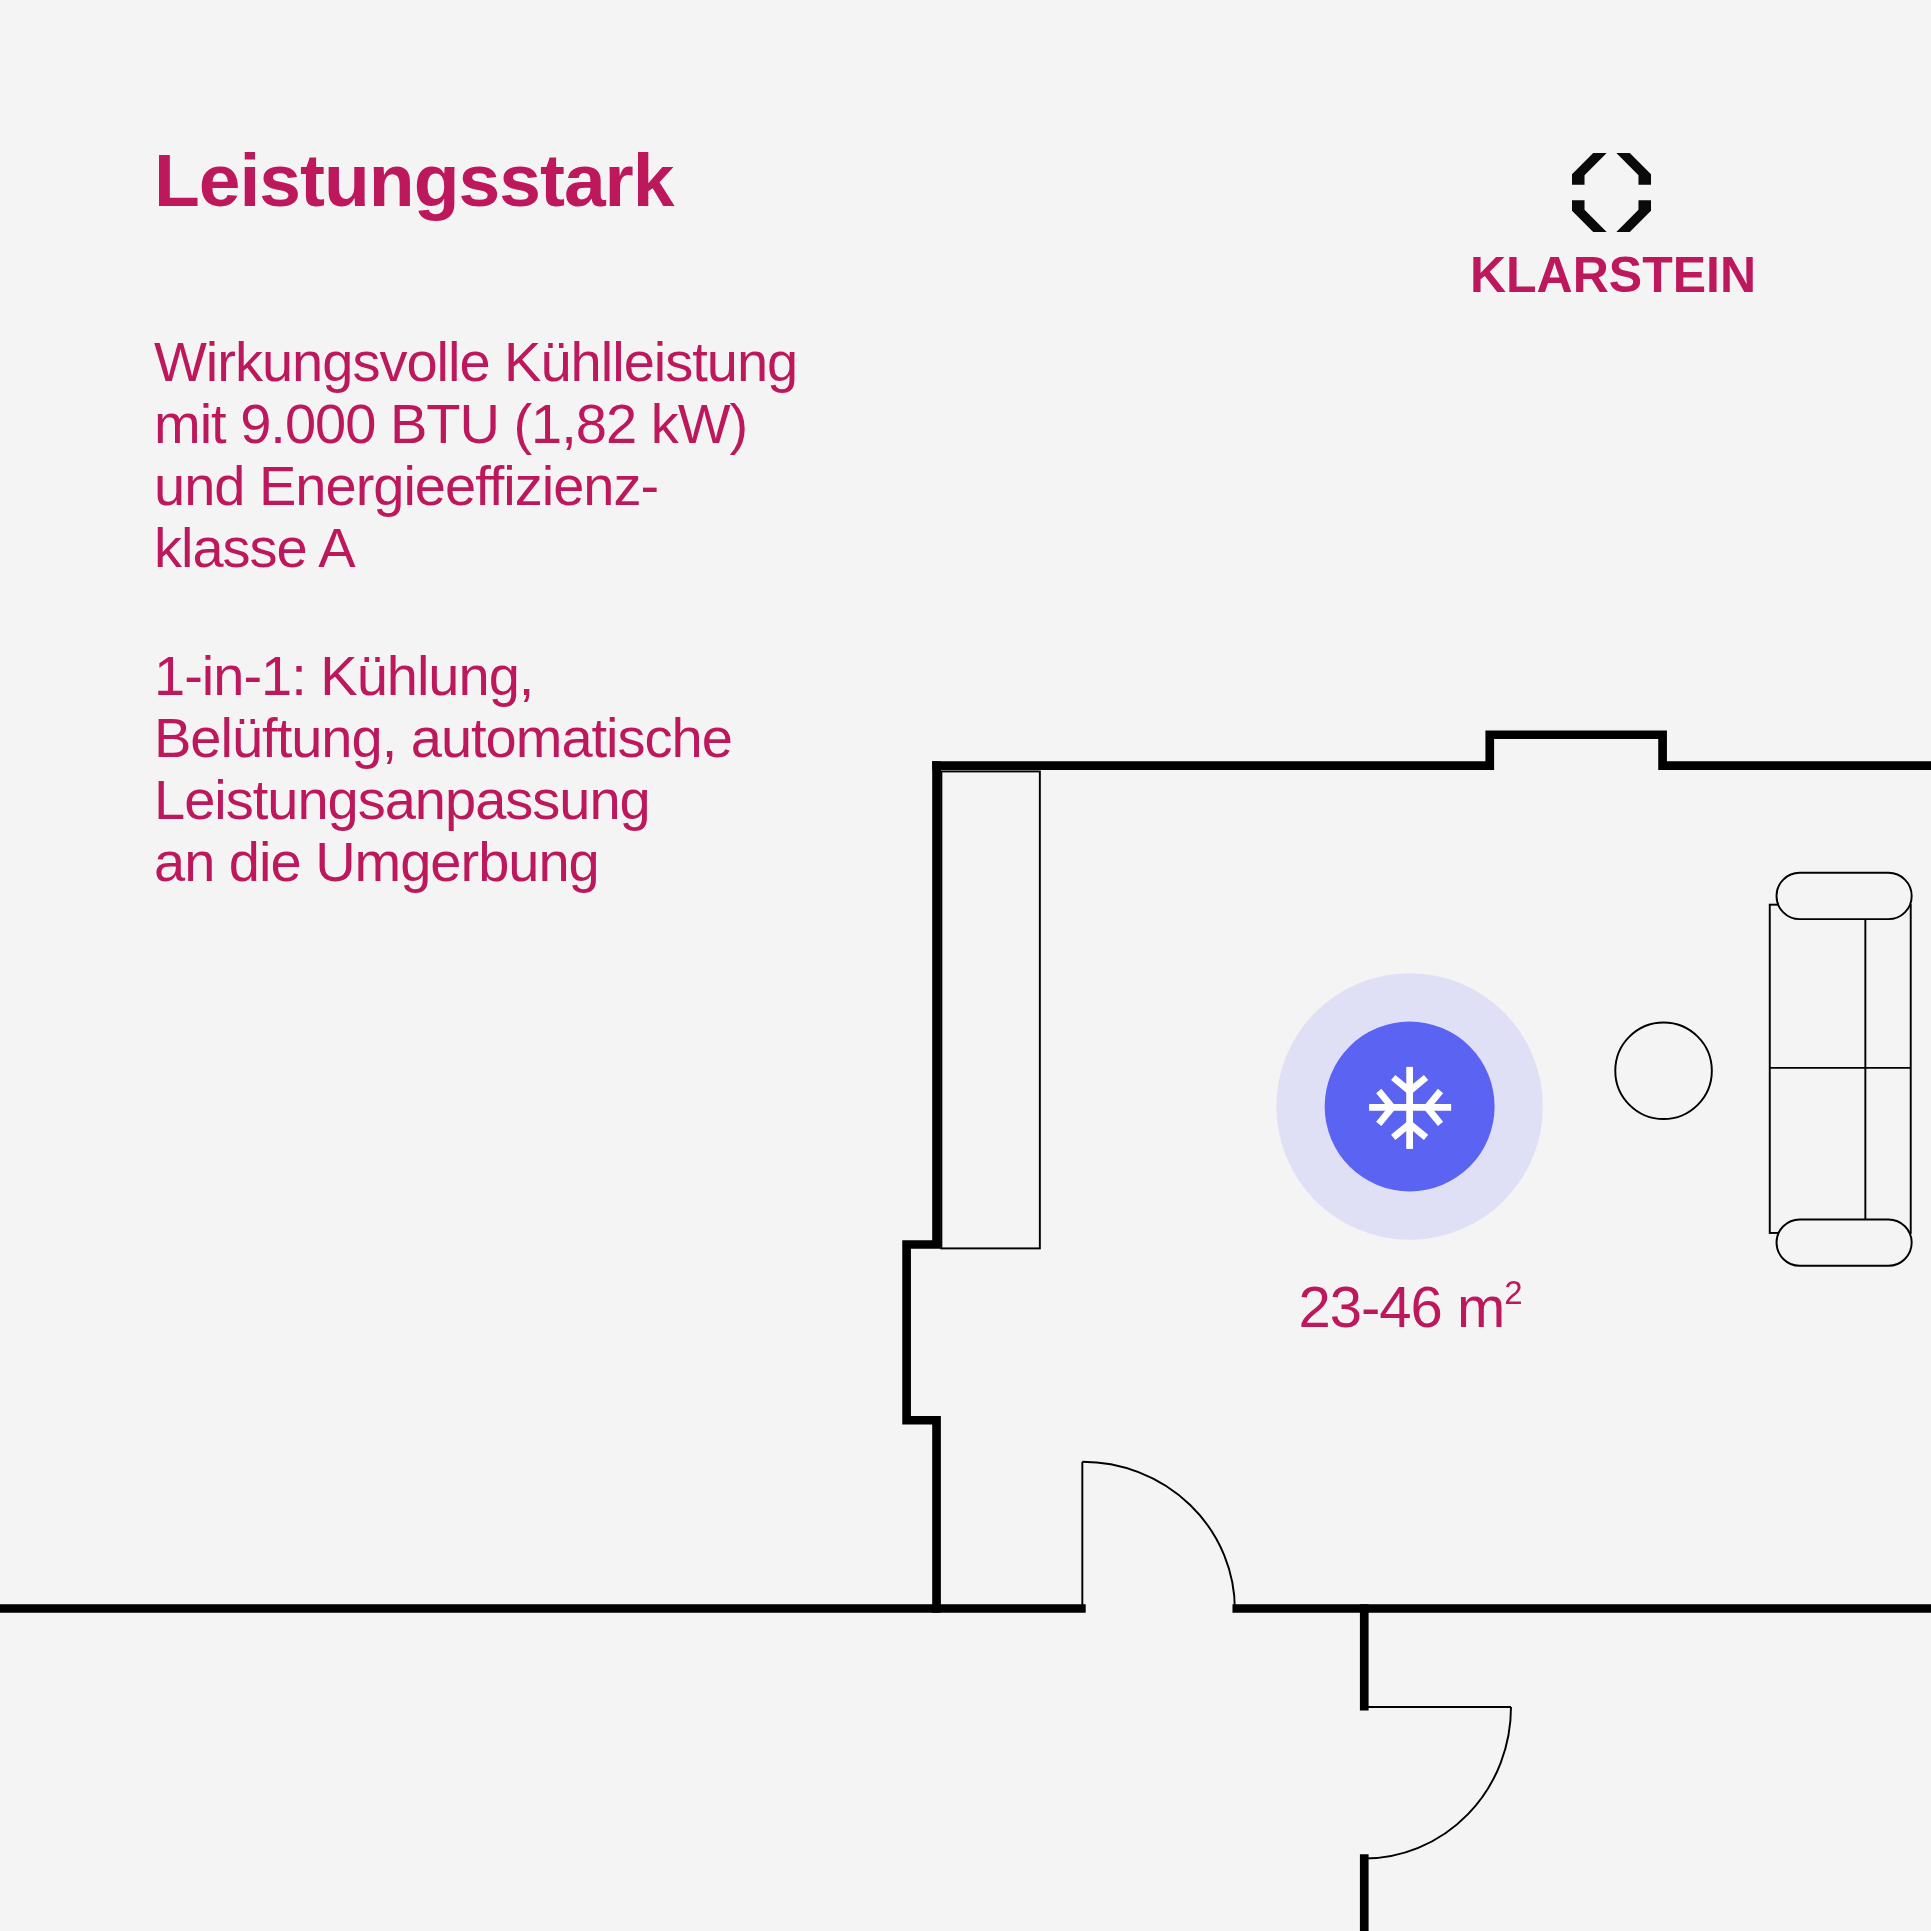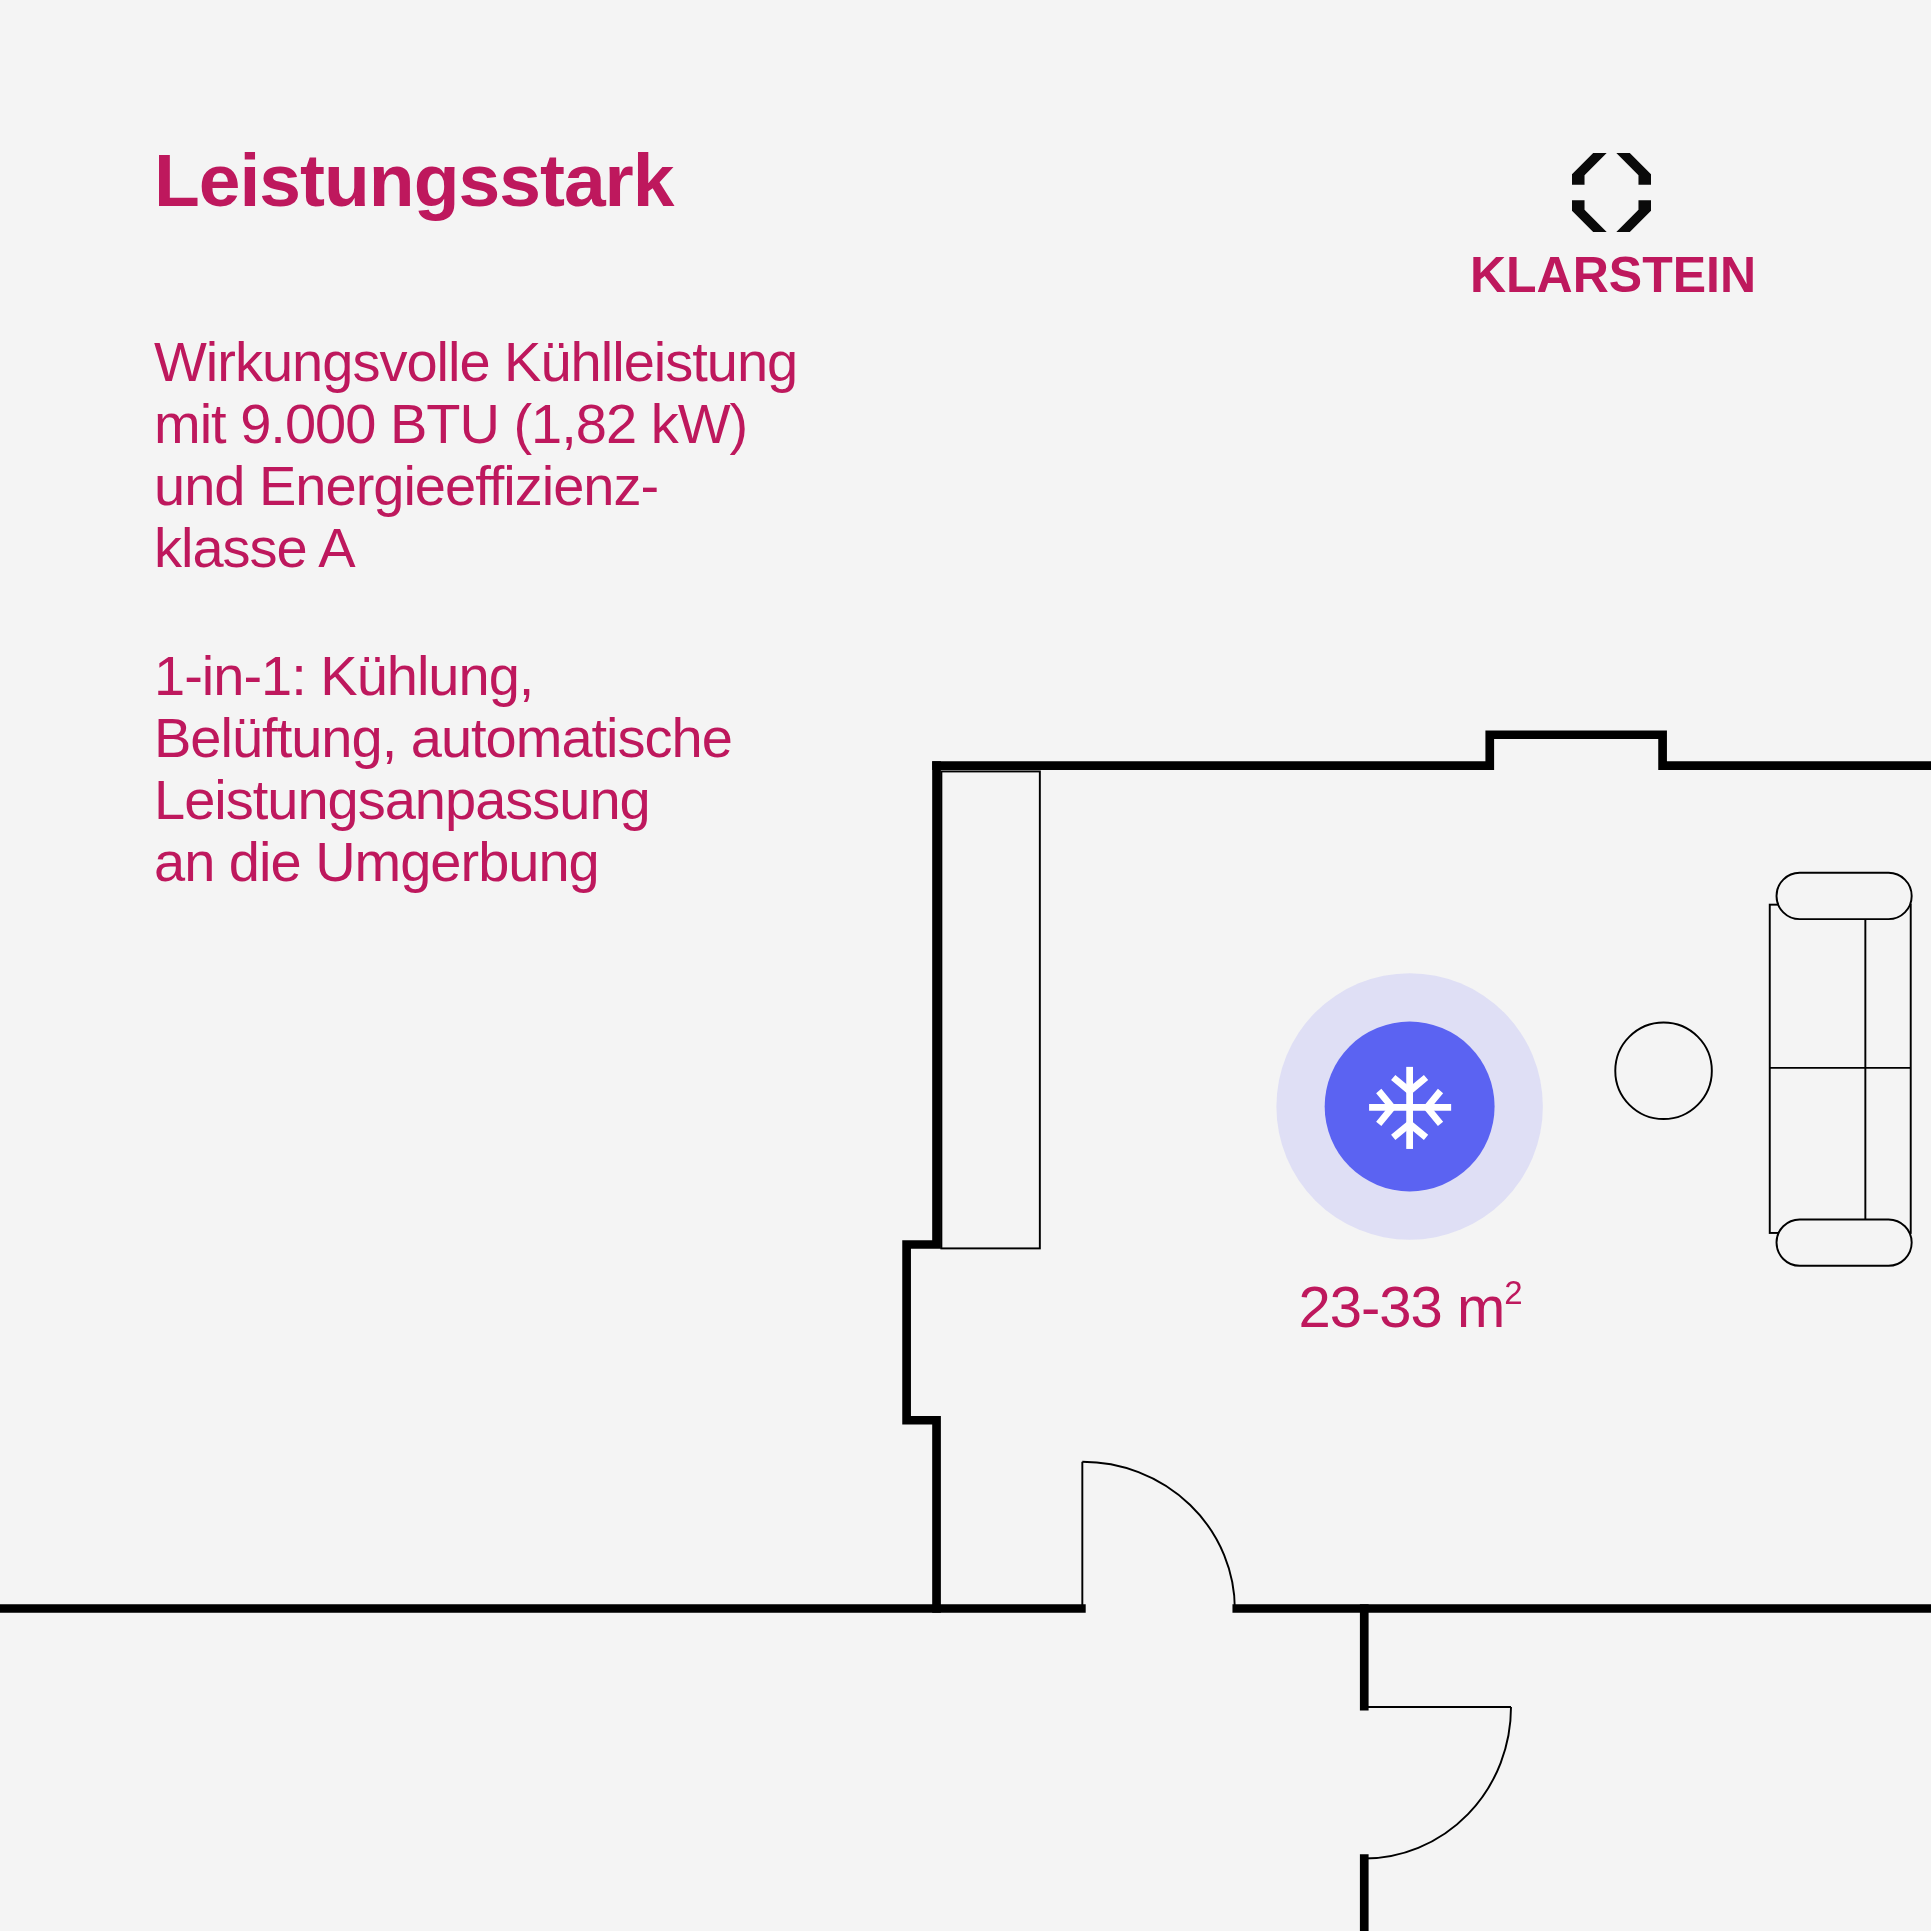--- a/index.html
+++ b/index.html
@@ -166,16 +166,16 @@
 
         <polyline points="1443,1178 1460,1164 1477,1178"></polyline>
 
         <polyline points="1428,1130 1442,1147 1428,1164"></polyline>
 
         <polyline points="1492,1130 1478,1147 1492,1164"></polyline>
       </g>
     </g>
   </svg>
 
-  <div class="area-label"><span>23-33 m</span><sup>2</sup></div>
+  <div class="area-label"><span>23-46 m</span><sup>2</sup></div>
 
 </div>
 
 
 </body></html>

